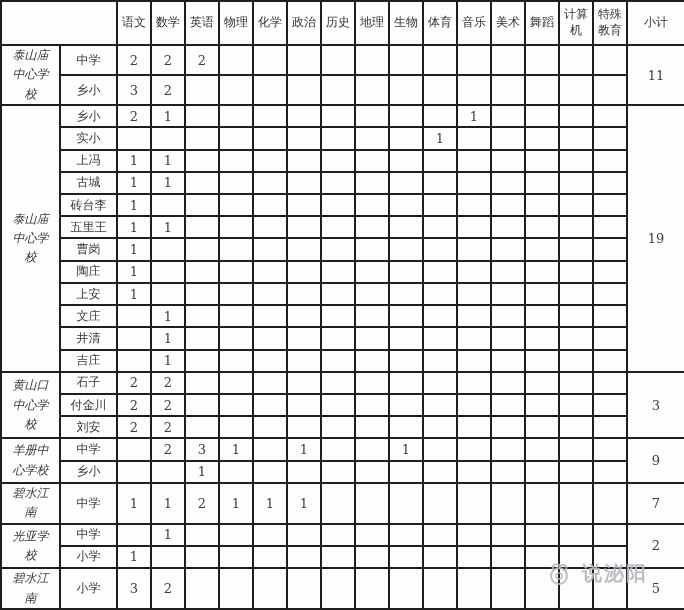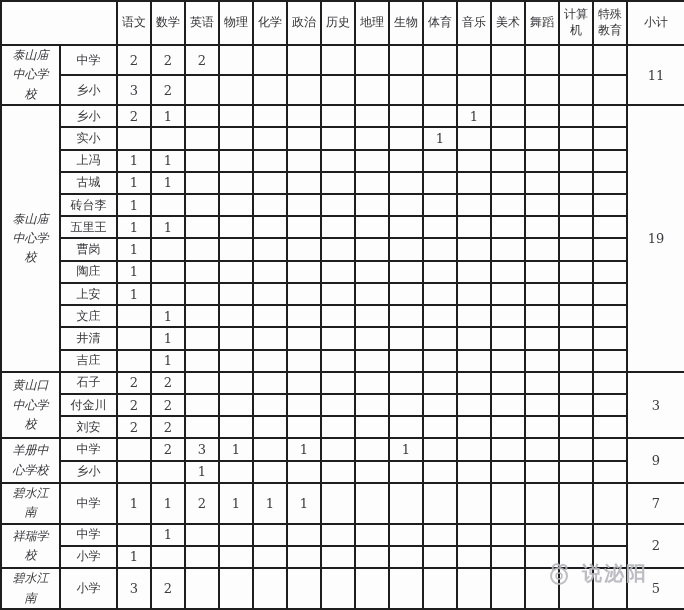--- a/index.html
+++ b/index.html
@@ -447,21 +447,21 @@
           <td class="val"></td>
           <td class="val"></td>
           <td class="val"></td>
           <td class="val"></td>
           <td class="val"></td>
           <td class="val"></td>
           <td class="val"></td>
           <td class="subtotal" rowspan="1">7</td>
         </tr>
         <tr>
-          <td class="school" rowspan="2">祥瑞学校</td>
+          <td class="school" rowspan="2">光亚学校</td>
           <td class="sub">中学</td>
           <td class="val"></td>
           <td class="val">1</td>
           <td class="val"></td>
           <td class="val"></td>
           <td class="val"></td>
           <td class="val"></td>
           <td class="val"></td>
           <td class="val"></td>
           <td class="val"></td>

